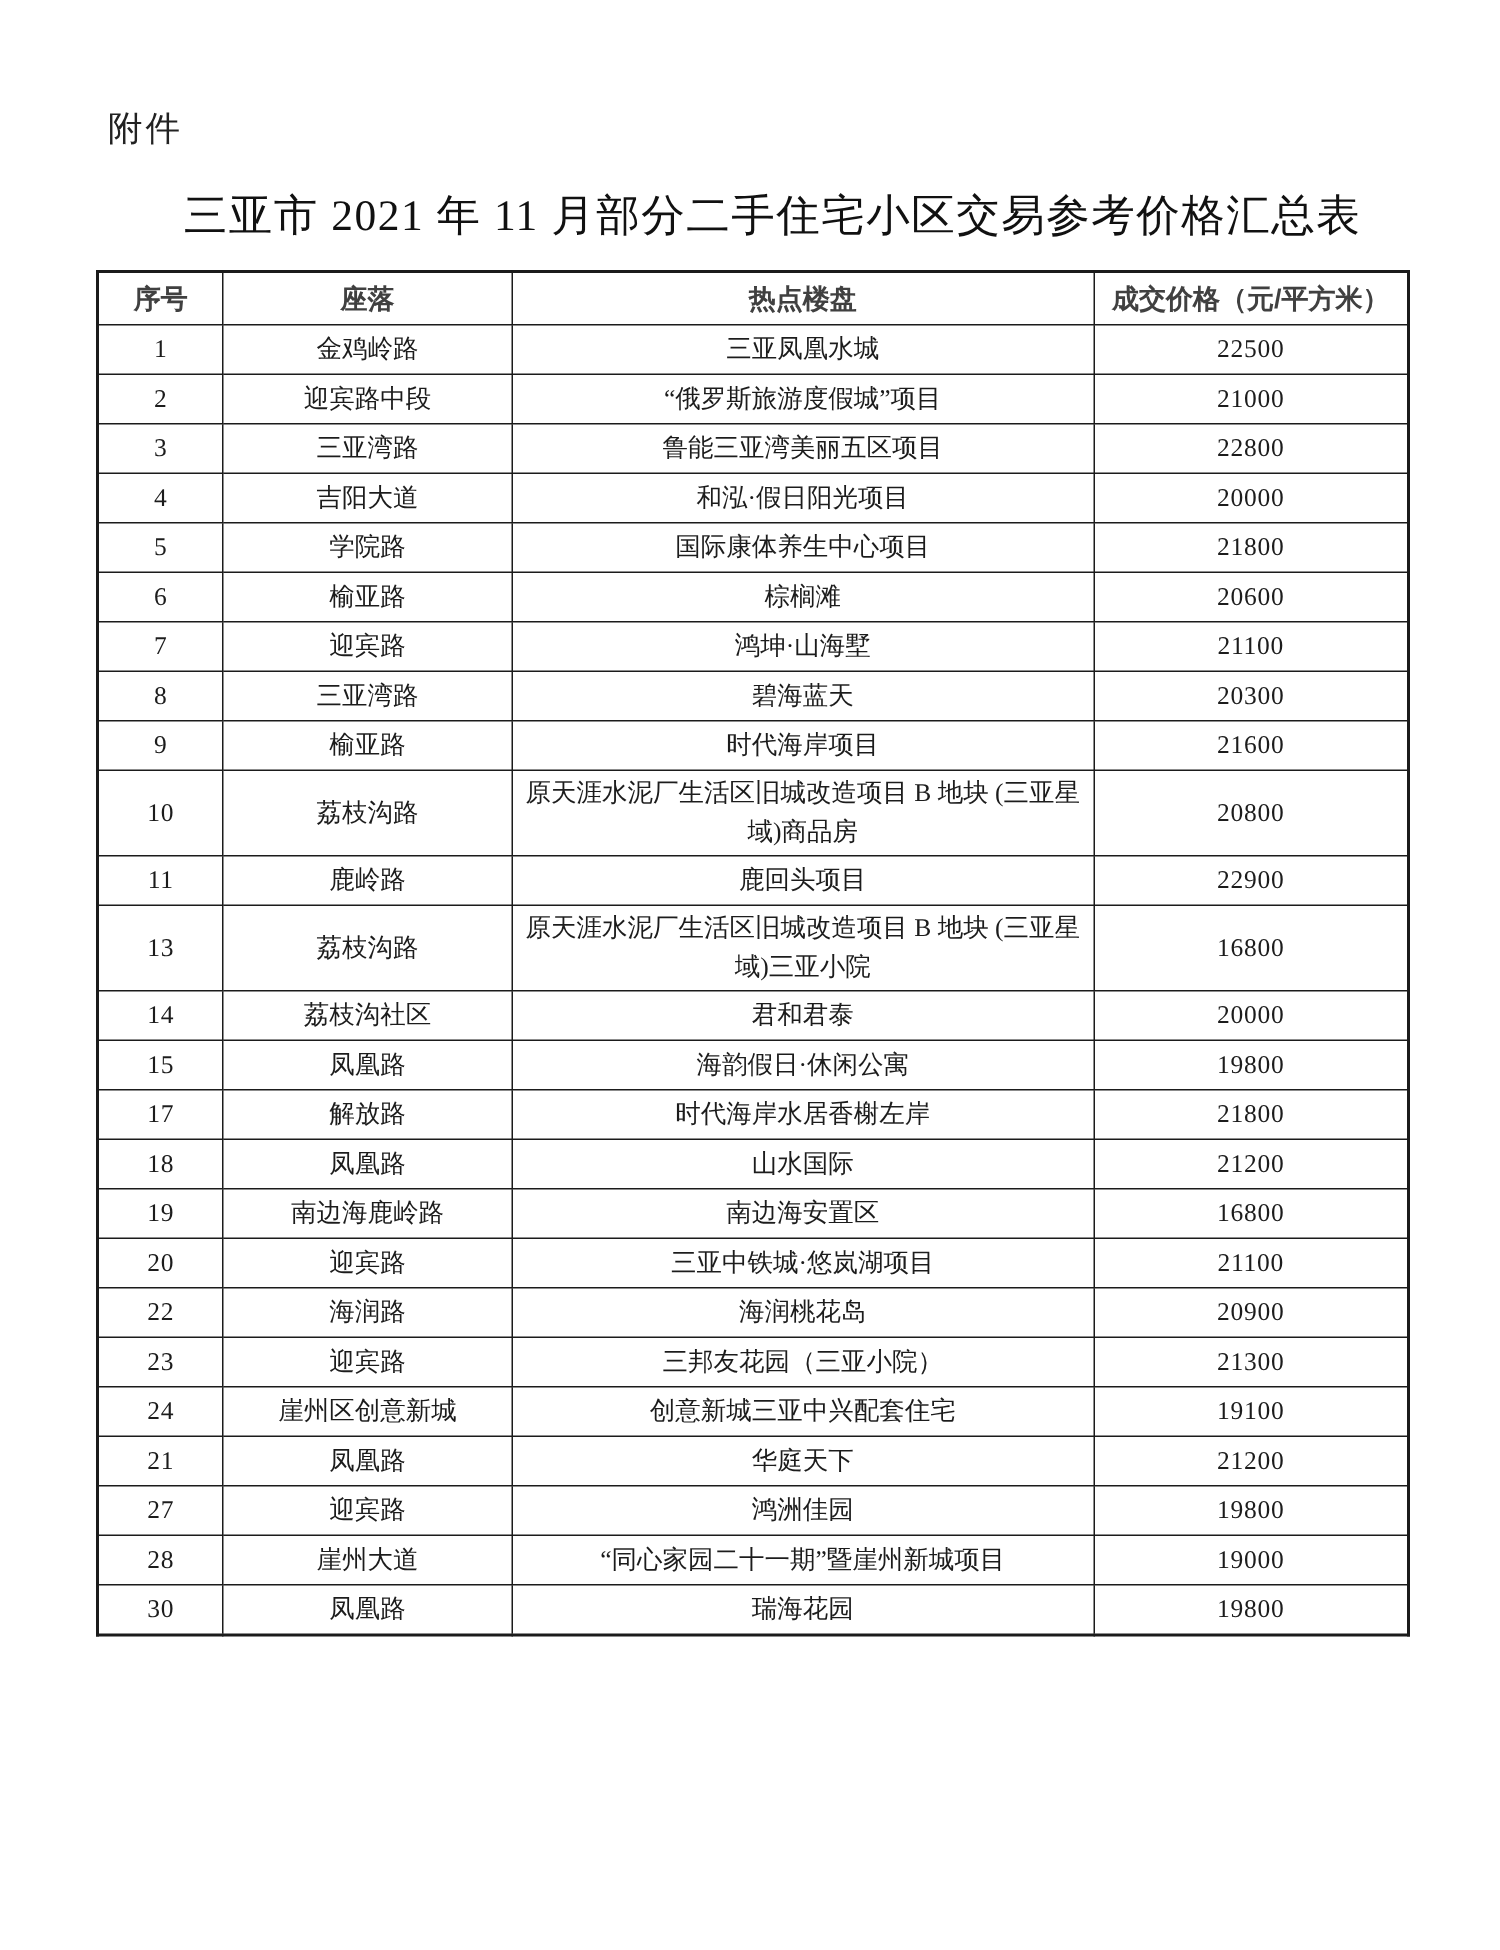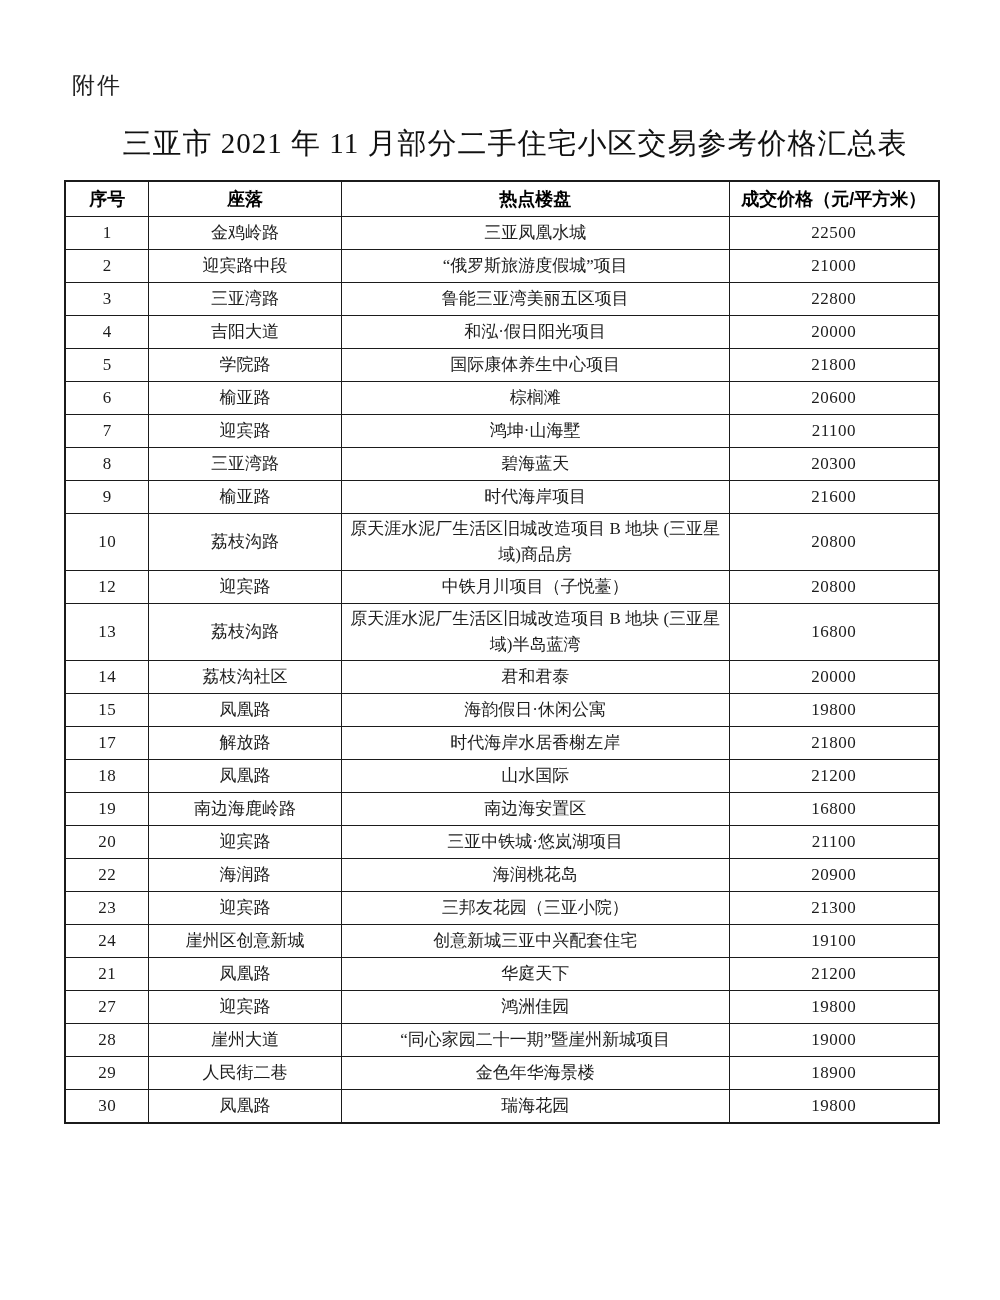--- a/index.html
+++ b/index.html
@@ -52,21 +52,21 @@
     text-align: center;
     vertical-align: middle;
     padding: 2px 8px;
     overflow: hidden;
   }
   table.price-table th {
     height: 30px;
     font-family: "Liberation Sans", "DejaVu Sans", sans-serif;
     font-weight: 700;
     font-size: 18px;
-    color: #000000;
+    color: #404040;
   }
   table.price-table td {
     height: 28px;
     font-size: 17px;
     line-height: 26px;
     color: #1c1c1c;
   }
   col.col-no       { width: 9.6%;  }
   col.col-location { width: 22.0%; }
   col.col-property { width: 44.4%; }
@@ -155,29 +155,29 @@
     <td class="cell-property">时代海岸项目</td>
     <td class="cell-price">21600</td>
   </tr>
         <tr>
     <td class="cell-no">10</td>
     <td class="cell-location">荔枝沟路</td>
     <td class="cell-property">原天涯水泥厂生活区旧城改造项目 B 地块 (三亚星域)商品房</td>
     <td class="cell-price">20800</td>
   </tr>
         <tr>
-    <td class="cell-no">12</td>
-    <td class="cell-location">迎宾路</td>
-    <td class="cell-property">中铁月川项目（子悦薹）</td>
-    <td class="cell-price">20800</td>
+    <td class="cell-no">11</td>
+    <td class="cell-location">鹿岭路</td>
+    <td class="cell-property">鹿回头项目</td>
+    <td class="cell-price">22900</td>
   </tr>
         <tr>
     <td class="cell-no">13</td>
     <td class="cell-location">荔枝沟路</td>
-    <td class="cell-property">原天涯水泥厂生活区旧城改造项目 B 地块 (三亚星域)半岛蓝湾</td>
+    <td class="cell-property">原天涯水泥厂生活区旧城改造项目 B 地块 (三亚星域)三亚小院</td>
     <td class="cell-price">16800</td>
   </tr>
         <tr>
     <td class="cell-no">14</td>
     <td class="cell-location">荔枝沟社区</td>
     <td class="cell-property">君和君泰</td>
     <td class="cell-price">20000</td>
   </tr>
         <tr>
     <td class="cell-no">15</td>
@@ -239,26 +239,20 @@
     <td class="cell-property">鸿洲佳园</td>
     <td class="cell-price">19800</td>
   </tr>
         <tr>
     <td class="cell-no">28</td>
     <td class="cell-location">崖州大道</td>
     <td class="cell-property">“同心家园二十一期”暨崖州新城项目</td>
     <td class="cell-price">19000</td>
   </tr>
         <tr>
-    <td class="cell-no">29</td>
-    <td class="cell-location">人民街二巷</td>
-    <td class="cell-property">金色年华海景楼</td>
-    <td class="cell-price">18900</td>
-  </tr>
-        <tr>
     <td class="cell-no">30</td>
     <td class="cell-location">凤凰路</td>
     <td class="cell-property">瑞海花园</td>
     <td class="cell-price">19800</td>
   </tr>
       </tbody>
   </table>
 
 </div>
 

